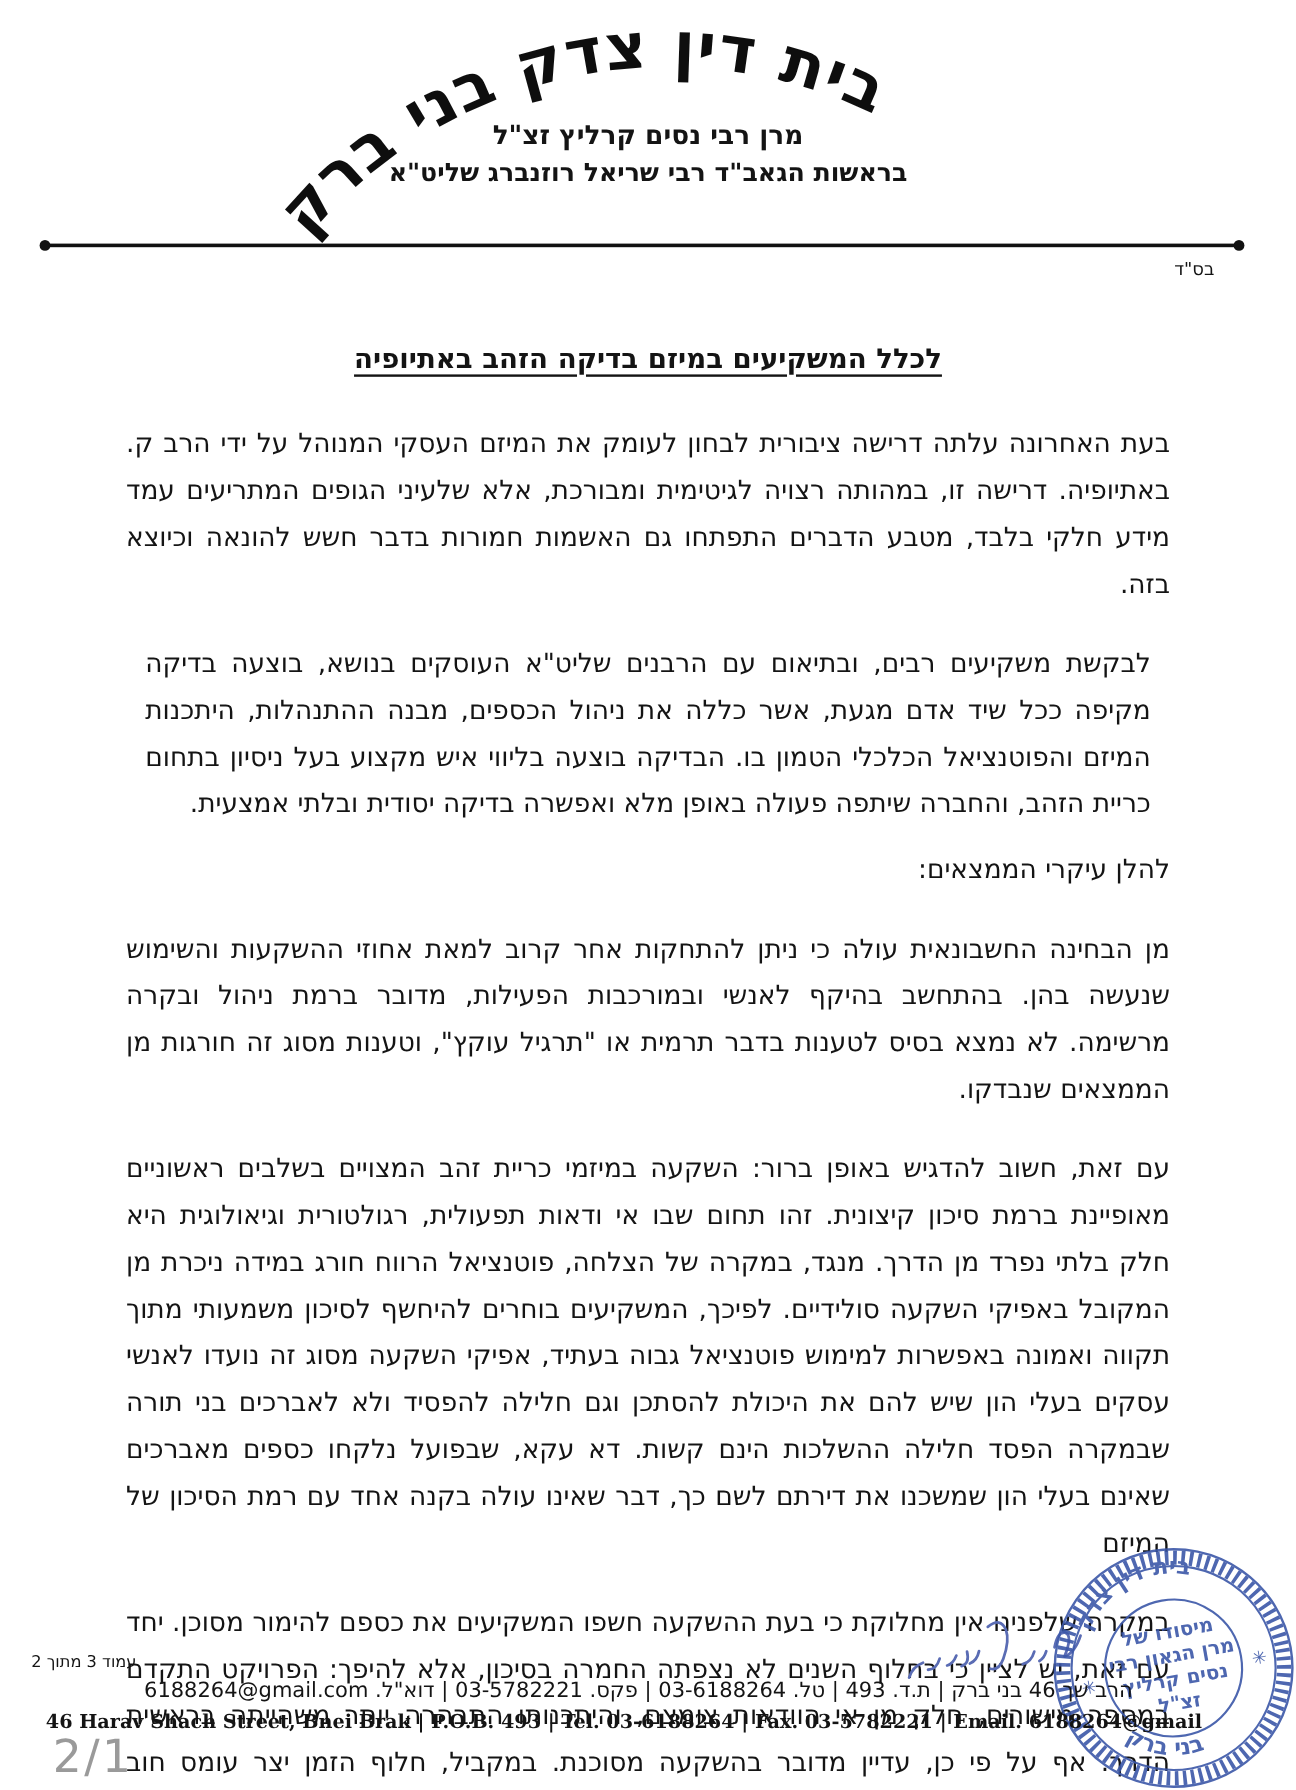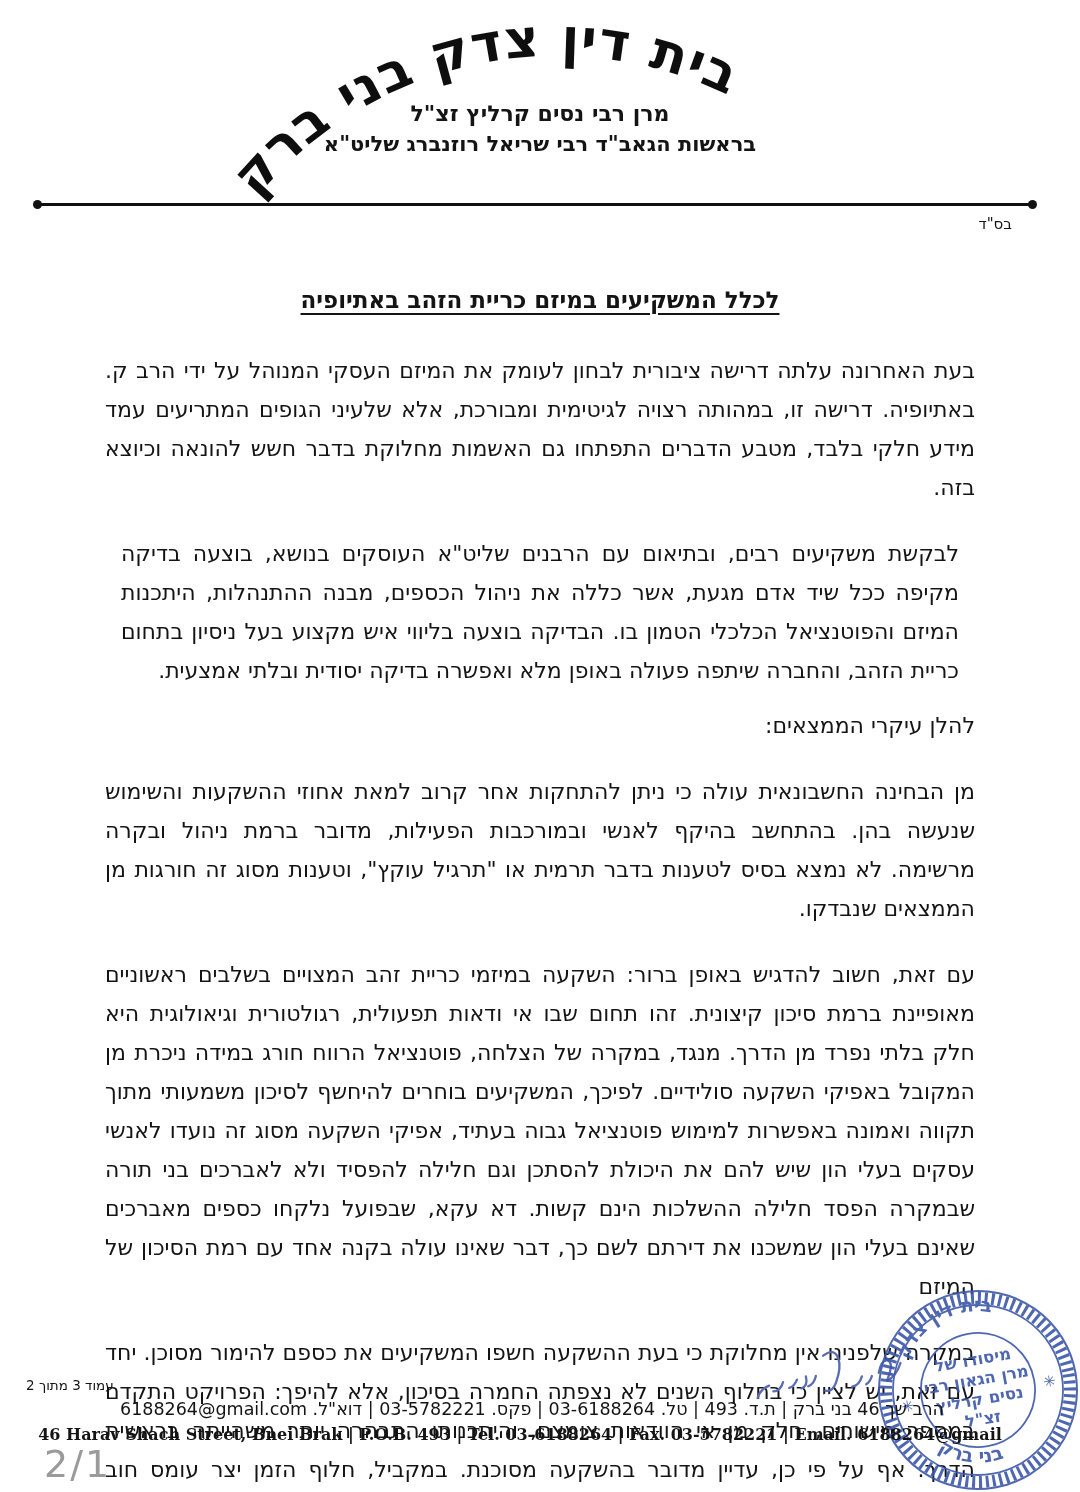--- a/index.html
+++ b/index.html
@@ -103,24 +103,24 @@
 
   <div class="header-lines">
     <div class="hl2">מרן רבי נסים קרליץ זצ"ל</div>
     <div class="hl3">בראשות הגאב"ד רבי שריאל רוזנברג שליט"א</div>
   </div>
 
   <div class="divider"></div>
 
   <div class="bsd">בס"ד</div>
 
-  <div class="letter-title">לכלל המשקיעים במיזם כריית הזהב באתיופיה</div>
+  <div class="letter-title">לכלל המשקיעים במיזם בדיקה הזהב באתיופיה</div>
 
   <div class="body-text">
-    <p>בעת האחרונה עלתה דרישה ציבורית לבחון לעומק את המיזם העסקי המנוהל על ידי הרב ק. באתיופיה. דרישה זו, במהותה רצויה לגיטימית ומבורכת, אלא שלעיני הגופים המתריעים עמד מידע חלקי בלבד, מטבע הדברים התפתחו גם האשמות מחלוקת בדבר חשש להונאה וכיוצא בזה.</p>
+    <p>בעת האחרונה עלתה דרישה ציבורית לבחון לעומק את המיזם העסקי המנוהל על ידי הרב ק. באתיופיה. דרישה זו, במהותה רצויה לגיטימית ומבורכת, אלא שלעיני הגופים המתריעים עמד מידע חלקי בלבד, מטבע הדברים התפתחו גם האשמות חמורות בדבר חשש להונאה וכיוצא בזה.</p>
     <p class="tight">לבקשת משקיעים רבים, ובתיאום עם הרבנים שליט"א העוסקים בנושא, בוצעה בדיקה מקיפה ככל שיד אדם מגעת, אשר כללה את ניהול הכספים, מבנה ההתנהלות, היתכנות המיזם והפוטנציאל הכלכלי הטמון בו. הבדיקה בוצעה בליווי איש מקצוע בעל ניסיון בתחום כריית הזהב, והחברה שיתפה פעולה באופן מלא ואפשרה בדיקה יסודית ובלתי אמצעית.</p>
     <p class="findings-heading">להלן עיקרי הממצאים:</p>
     <p>מן הבחינה החשבונאית עולה כי ניתן להתחקות אחר קרוב למאת אחוזי ההשקעות והשימוש שנעשה בהן. בהתחשב בהיקף לאנשי ובמורכבות הפעילות, מדובר ברמת ניהול ובקרה מרשימה. לא נמצא בסיס לטענות בדבר תרמית או "תרגיל עוקץ", וטענות מסוג זה חורגות מן הממצאים שנבדקו.</p>
     <p>עם זאת, חשוב להדגיש באופן ברור: השקעה במיזמי כריית זהב המצויים בשלבים ראשוניים מאופיינת ברמת סיכון קיצונית. זהו תחום שבו אי ודאות תפעולית, רגולטורית וגיאולוגית היא חלק בלתי נפרד מן הדרך. מנגד, במקרה של הצלחה, פוטנציאל הרווח חורג במידה ניכרת מן המקובל באפיקי השקעה סולידיים. לפיכך, המשקיעים בוחרים להיחשף לסיכון משמעותי מתוך תקווה ואמונה באפשרות למימוש פוטנציאל גבוה בעתיד, אפיקי השקעה מסוג זה נועדו לאנשי עסקים בעלי הון שיש להם את היכולת להסתכן וגם חלילה להפסיד ולא לאברכים בני תורה שבמקרה הפסד חלילה ההשלכות הינם קשות. דא עקא, שבפועל נלקחו כספים מאברכים שאינם בעלי הון שמשכנו את דירתם לשם כך, דבר שאינו עולה בקנה אחד עם רמת הסיכון של המיזם</p>
     <p>במקרה שלפנינו אין מחלוקת כי בעת ההשקעה חשפו המשקיעים את כספם להימור מסוכן. יחד עם זאת, יש לציין כי בחלוף השנים לא נצפתה החמרה בסיכון, אלא להיפך: הפרויקט התקדם במספר מישורים, חלק מן אי הוודאות צומצם, והיתכנותו התבהרה יותר משהייתה בראשית הדרך. אף על פי כן, עדיין מדובר בהשקעה מסוכנת. במקביל, חלוף הזמן יצר עומס חוב משמעותי על החברה כתוצאה מגיוסי הון קודמים, נתון שיש לו משקל מהותי בהערכת מצבה הנוכחי.</p>
 
   </div>
 
   <svg class="signature-svg" width="190" height="72" viewBox="0 0 190 72">
     <g transform="rotate(-2 95 40)">

